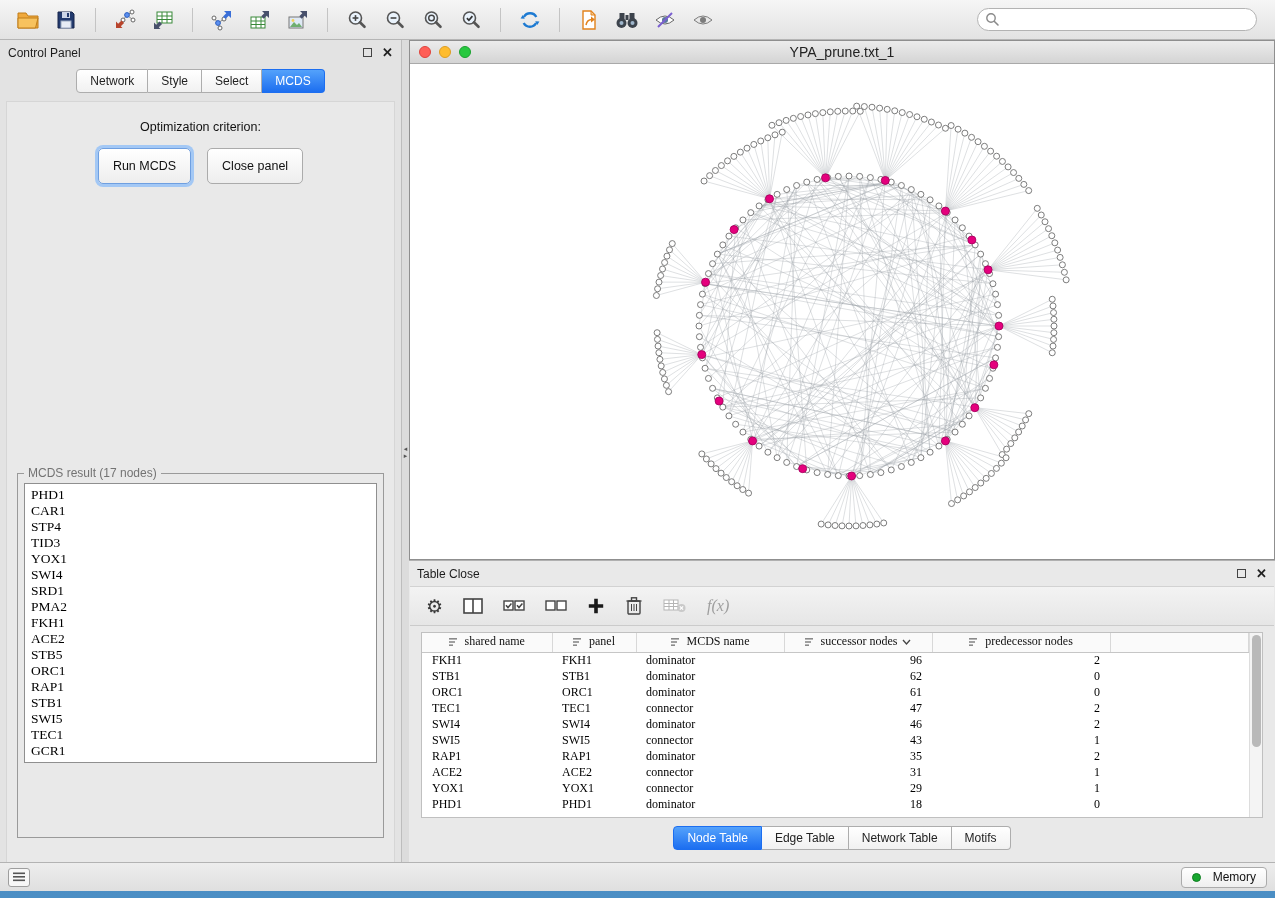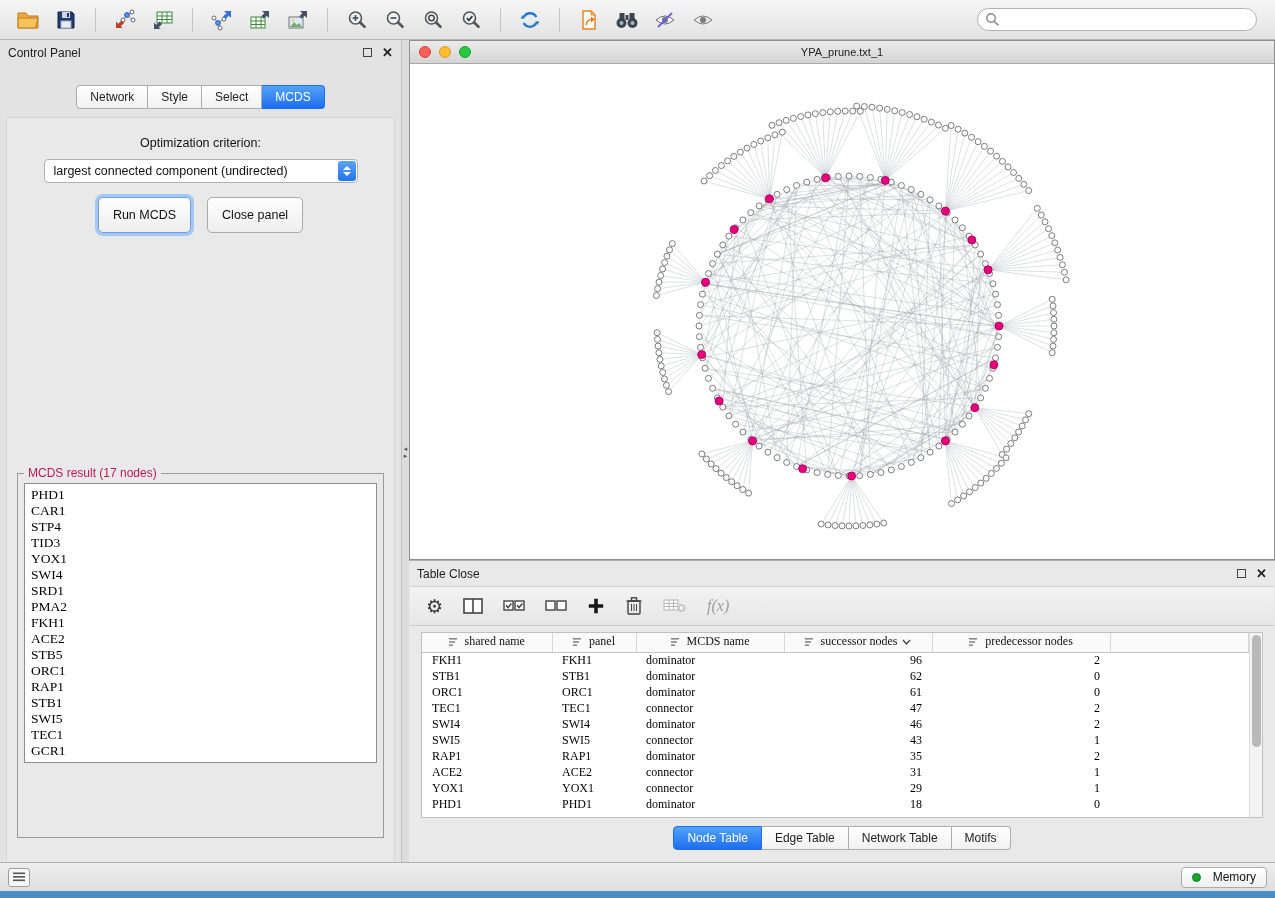--- a/index.html
+++ b/index.html
@@ -37,21 +37,21 @@
     width:402px; flex:0 0 402px; background:#e3e3e3;
     display:flex; flex-direction:column; border-right:1px solid #bdbdbd;
   }
   .panel-titlebar {
     height:25px; flex:0 0 25px; display:flex; align-items:center;
     padding:0 8px; font-size:12px; color:#1c1c1c;
   }
   .panel-titlebar .spacer { flex:1; }
   .win-float { width:9px; height:9px; border:1.5px solid #444; margin-right:10px; cursor:pointer; }
   .win-close { font-size:13px; font-weight:bold; color:#222; cursor:pointer; line-height:1; }
-  .tabs-row { display:flex; justify-content:center; margin:20px 0 4px; }
+  .tabs-row { display:flex; justify-content:center; margin:4px 0 4px; }
   .tab {
     font-size:12px; padding:4px 13px; background:linear-gradient(#ffffff,#f1f1f1);
     border:1px solid #adadad; border-left:none; color:#222; cursor:pointer;
   }
   .tab:first-child { border-left:1px solid #adadad; border-radius:4px 0 0 4px; }
   .tab:last-child { border-radius:0 4px 4px 0; }
   .tab.active {
     background:linear-gradient(#54a2fb,#1c6ef0); color:#fff; border-color:#1c6ef0;
   }
   .cp-body { flex:1; display:flex; flex-direction:column; background:#e9e9e9; margin:4px 6px 0; border:1px solid #d6d6d6; border-bottom:none; }
@@ -74,21 +74,21 @@
     height:36px; padding:0 14px; font-size:12.5px; color:#111;
     background:linear-gradient(#ffffff,#eeeeee); border:1px solid #ababab; border-radius:5px; cursor:pointer;
     font-family:"Liberation Sans", sans-serif;
   }
   .mac-btn.focused { box-shadow:0 0 0 3px #a3c8f5; border-color:#6f9fe0; }
   .cp-spacer { flex:1; }
   fieldset.mcds-result {
     margin:0 10px 24px; border:1px solid #9a9a9a; padding:3px 6px 6px; height:372px;
     display:flex; flex-direction:column; background:#e9e9e9;
   }
-  fieldset.mcds-result legend { font-size:12px; color:#be185d; padding:0 4px; }
+  fieldset.mcds-result legend { font-size:12px; color:#737373; padding:0 4px; }
   .mcds-list {
     flex:1; background:#fff; border:1px solid #8f8f8f; overflow:hidden;
     padding:3px 6px; font-family:"Liberation Serif", serif; font-size:13.5px; line-height:16px; color:#000;
   }
   .mcds-item { height:16px; }
   
   .splitter { width:7px; flex:0 0 7px; background:#dcdcdc; position:relative; cursor:col-resize; }
   .splitter .arrows { position:absolute; top:405px; left:0; width:7px; text-align:center; font-size:7px; color:#555; line-height:7px; }
   
   .right-col { flex:1; display:flex; flex-direction:column; min-width:0; }
@@ -96,21 +96,21 @@
   .net-titlebar {
     height:23px; flex:0 0 23px; background:linear-gradient(#ececec,#d4d4d4);
     border-bottom:1px solid #a9a9a9; display:flex; align-items:center; position:relative;
   }
   .traffic { display:flex; gap:8px; padding-left:9px; }
   .light { width:12px; height:12px; border-radius:50%; cursor:pointer; }
   .light.red { background:#ff5f57; border:1px solid #df433c; }
   .light.yellow { background:#febc2e; border:1px solid #dd9d22; }
   .light.green { background:#28c840; border:1px solid #1ba12f; }
   .net-title {
-    position:absolute; left:0; right:0; text-align:center; font-size:11px; color:#222; pointer-events:none;
+    position:absolute; left:0; right:0; text-align:center; font-size:14px; color:#222; pointer-events:none;
   }
   .net-canvas { flex:1; background:#fff; position:relative; overflow:hidden; }
   
   .table-panel { flex:1; background:#e9e9e9; display:flex; flex-direction:column; border-top:1px solid #b0b0b0; min-height:0; }
   .tp-toolbar {
     height:40px; flex:0 0 40px; display:flex; align-items:center; gap:20px; padding:0 16px;
     background:linear-gradient(#f3f3f3,#e6e6e6); border-top:1px solid #d2d2d2; border-bottom:1px solid #cbcbcb;
     margin:0 1px;
   }
   .tp-btn { display:flex; align-items:center; justify-content:center; cursor:pointer; }
@@ -315,27 +315,20 @@
         <span class="win-close">✕</span>
       </div>
       <div class="tabs-row">
         <div class="tab">Network</div>
         <div class="tab">Style</div>
         <div class="tab">Select</div>
         <div class="tab active">MCDS</div>
       </div>
       <div class="cp-body">
         <div class="opt-label">Optimization criterion:</div>
-        <div class="mac-select">
-          <span>largest connected component (undirected)</span>
-          <span class="select-stepper">
-              <i class="up"></i>
-              <i class="down"></i>
-            </span>
-        </div>
         <div class="btn-row">
           <button class="mac-btn focused">Run MCDS</button>
           <button class="mac-btn">Close panel</button>
         </div>
         <div class="cp-spacer"></div>
         <fieldset class="mcds-result">
           <legend>MCDS result (17 nodes)</legend>
           <div class="mcds-list">
               <div class="mcds-item">PHD1</div>
               <div class="mcds-item">CAR1</div>

